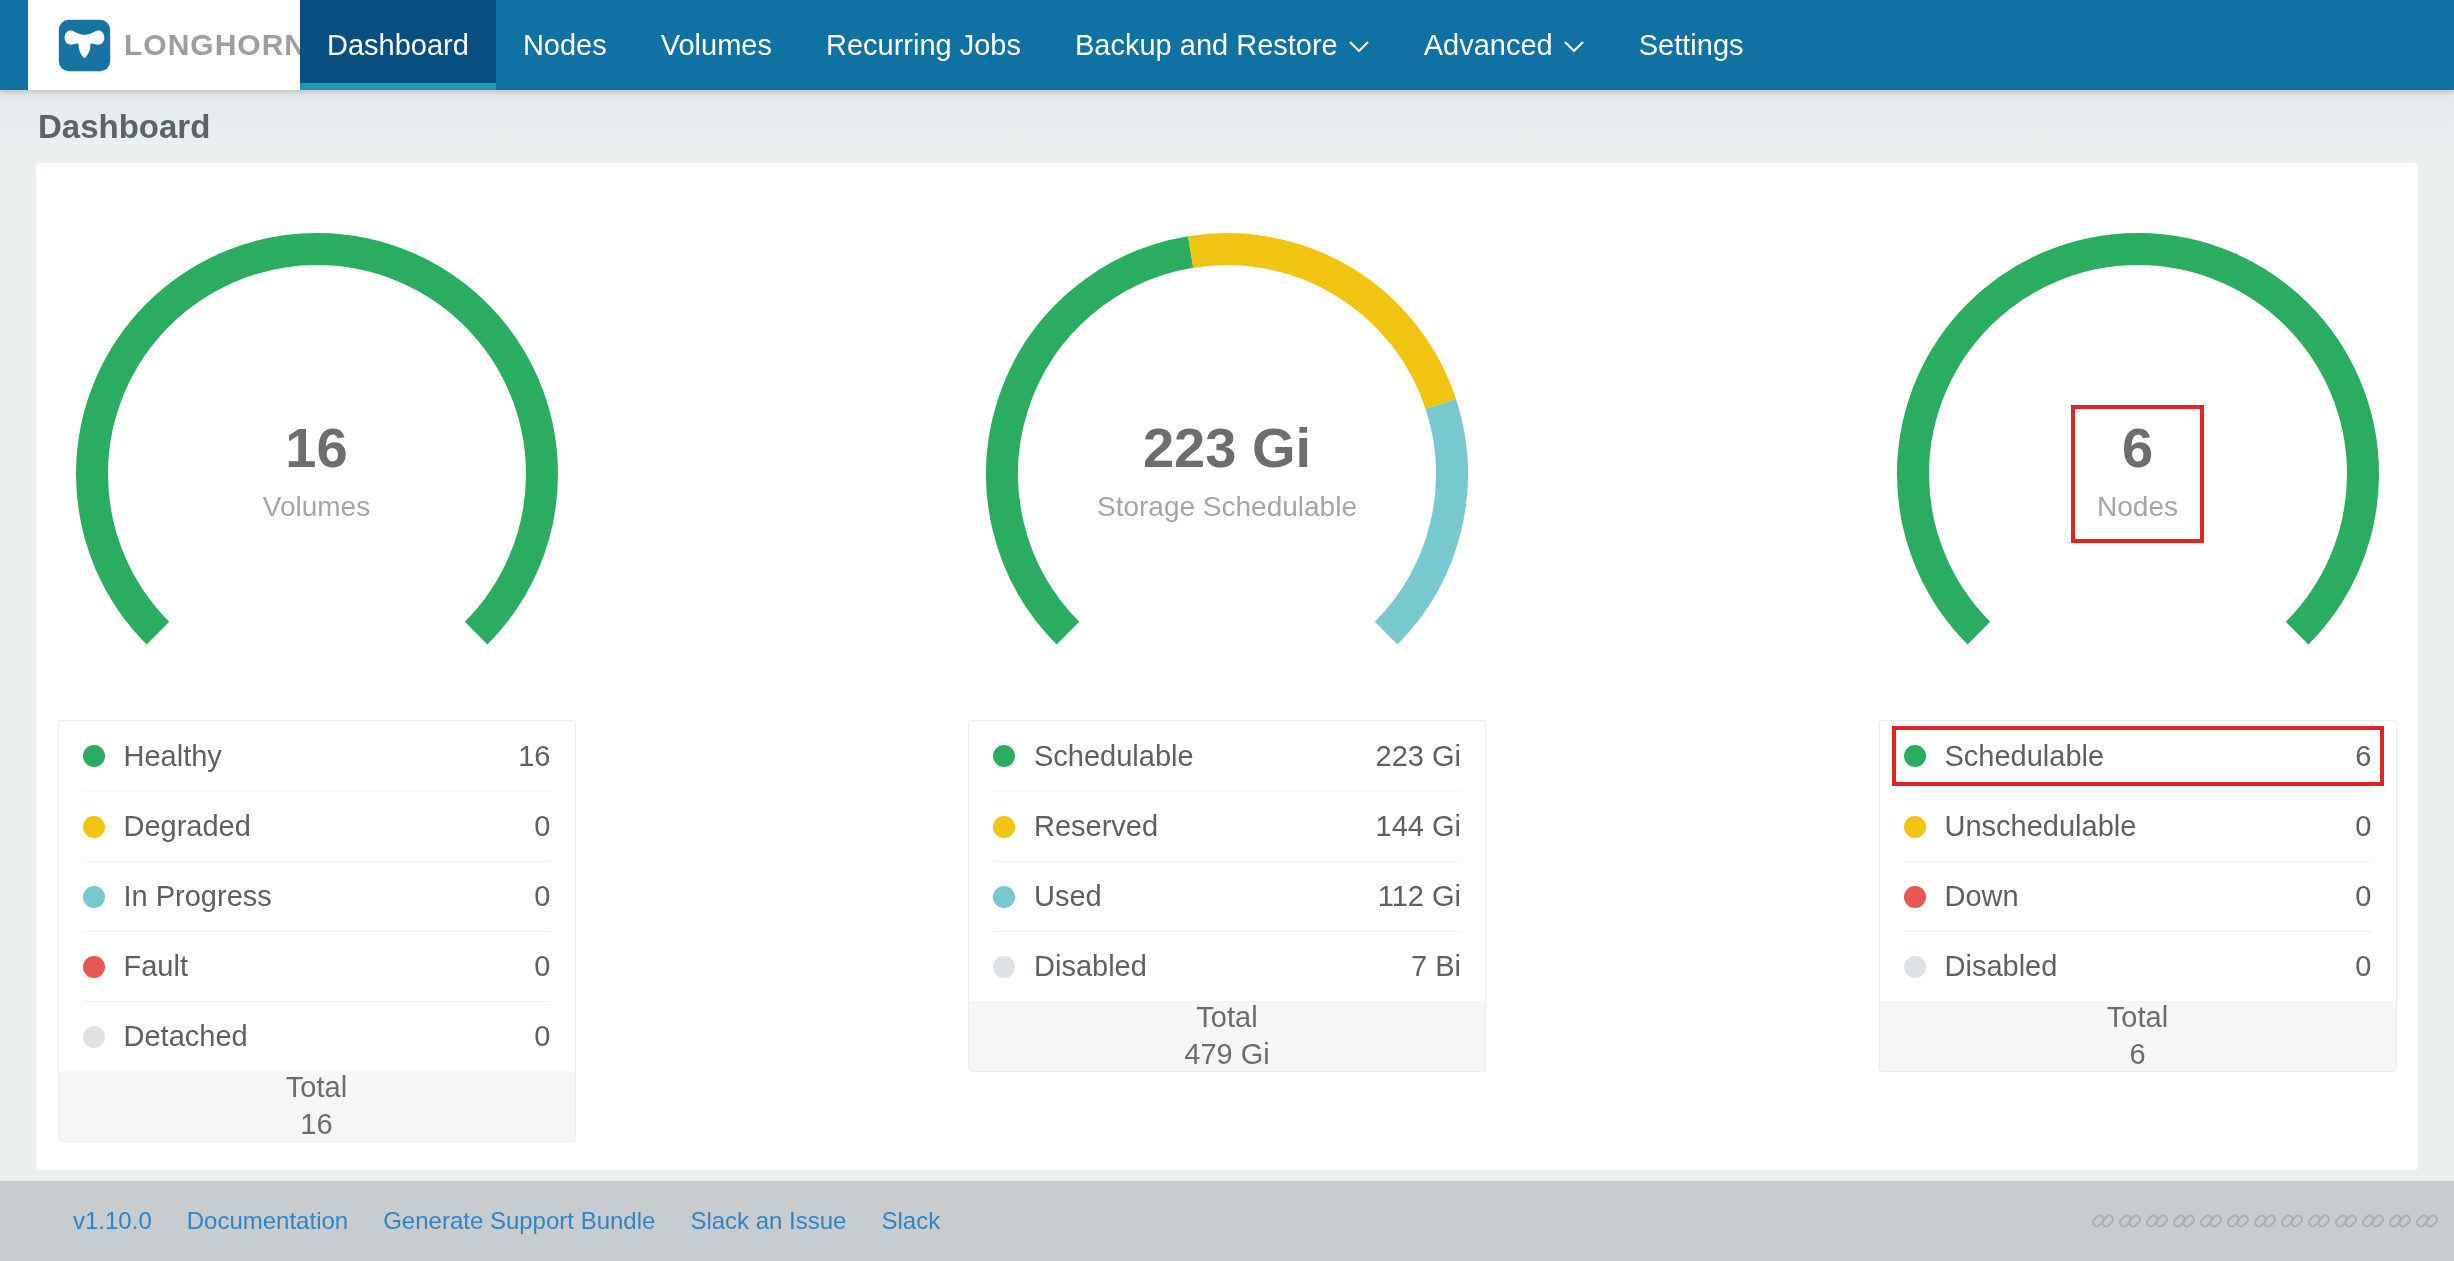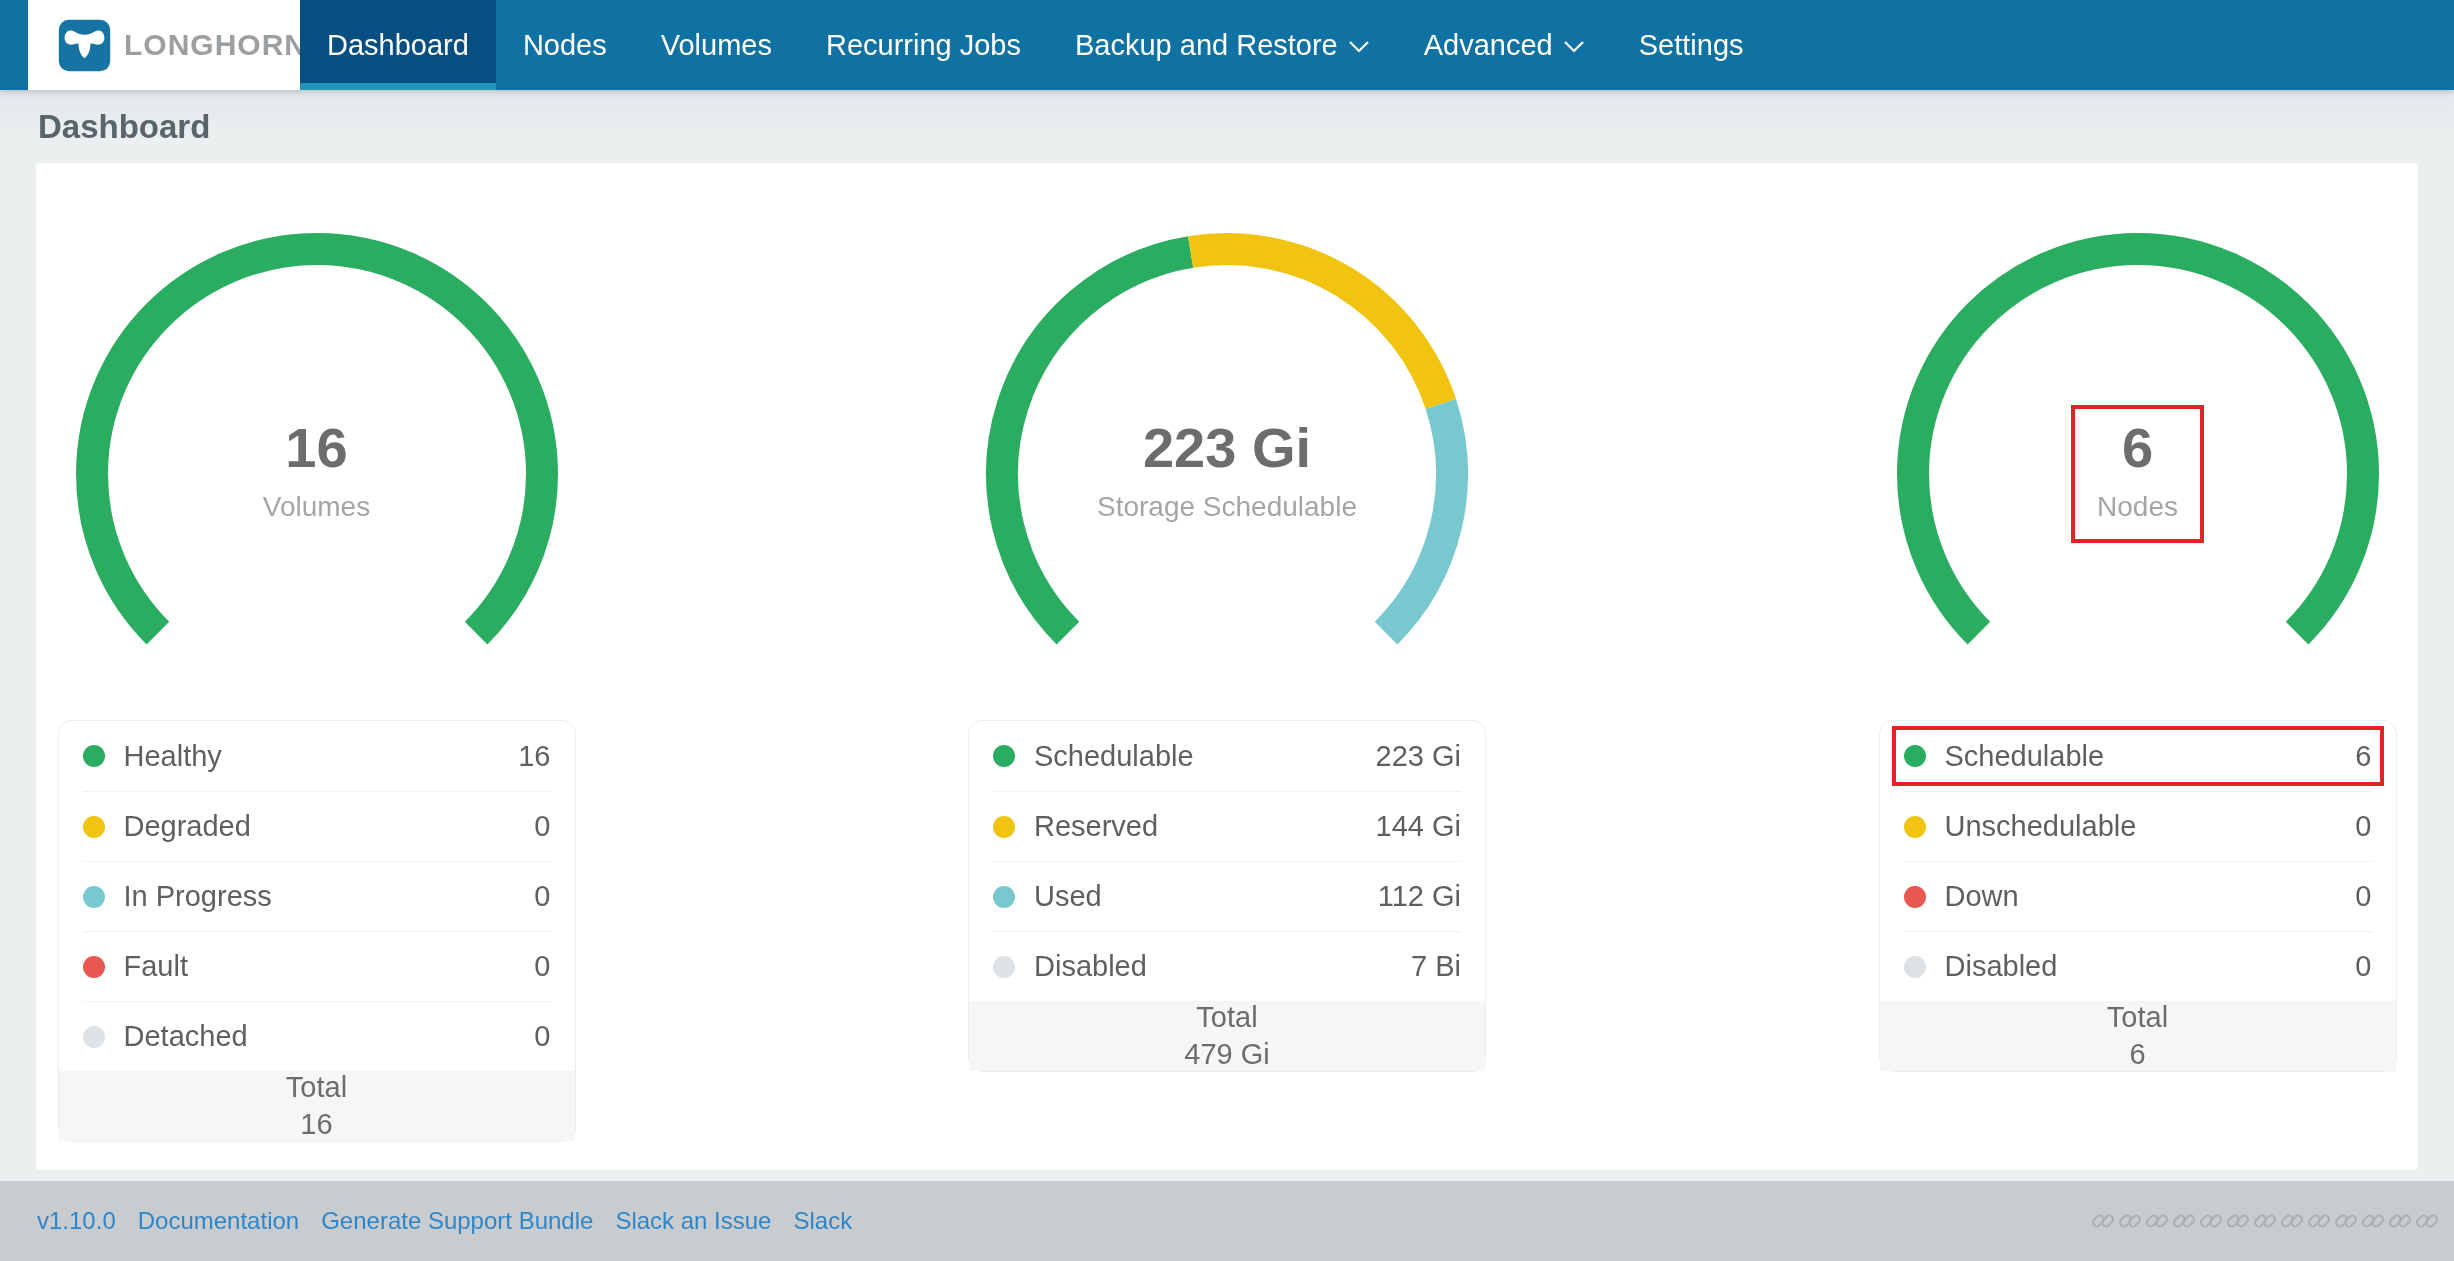--- a/index.html
+++ b/index.html
@@ -64,21 +64,21 @@
     display:flex; flex-direction:column; align-items:center;
     padding:10px 22px 16px;
   }
   .center-box.highlighted { border:4px solid #e32426; }
   .gauge-value { font-size:56px; font-weight:600; color:#6d6d6d; line-height:1.05; }
   .gauge-label { font-size:28px; color:#a3a6a9; margin-top:14px; }
 
   
   .legend-table {
     width:518px; margin-top:56px;
-    border:1px solid #ebedee; border-radius:14px; background:#fff;
+    border:1px solid #ebedee; border-radius:3px; background:#fff;
   }
   .legend-row {
     height:70px; margin:0 24px; display:flex; align-items:center;
     position:relative; font-size:29px; color:#5d5f61;
   }
   .legend-row + .legend-row { border-top:1px solid #f0f1f2; }
   .legend-row.highlighted::after {
     content:""; position:absolute; left:-12px; right:-12px; top:5px; bottom:5px;
     border:4px solid #e32426; pointer-events:none;
   }
@@ -90,21 +90,21 @@
     padding:0 24px; font-size:29px; color:#6a6c6e;flex-direction:column;
   }
   .total-label { flex:1; }
 
   
   .footer {
     margin-top:11px; height:80px; background:#c8cccf;
     display:flex; align-items:center; justify-content:space-between;
     padding:0 14px 0 37px;
   }
-  .footer-links { display:flex; gap:22px; align-items:center; }
+  .footer-links { display:flex; gap:35px; align-items:center;margin-left:36px; }
   .footer-link { font-size:24px; color:#2e86c9; text-decoration:none; cursor:pointer; white-space:nowrap; }
   .footer-icons { display:flex; gap:1px; align-items:center; }
   .chain { width:26px; height:26px; }
 </style>
 </head>
 <body>
 
 <header class="header">
   <div class="brand">
     <svg class="brand-icon" viewBox="0 0 64 64">

